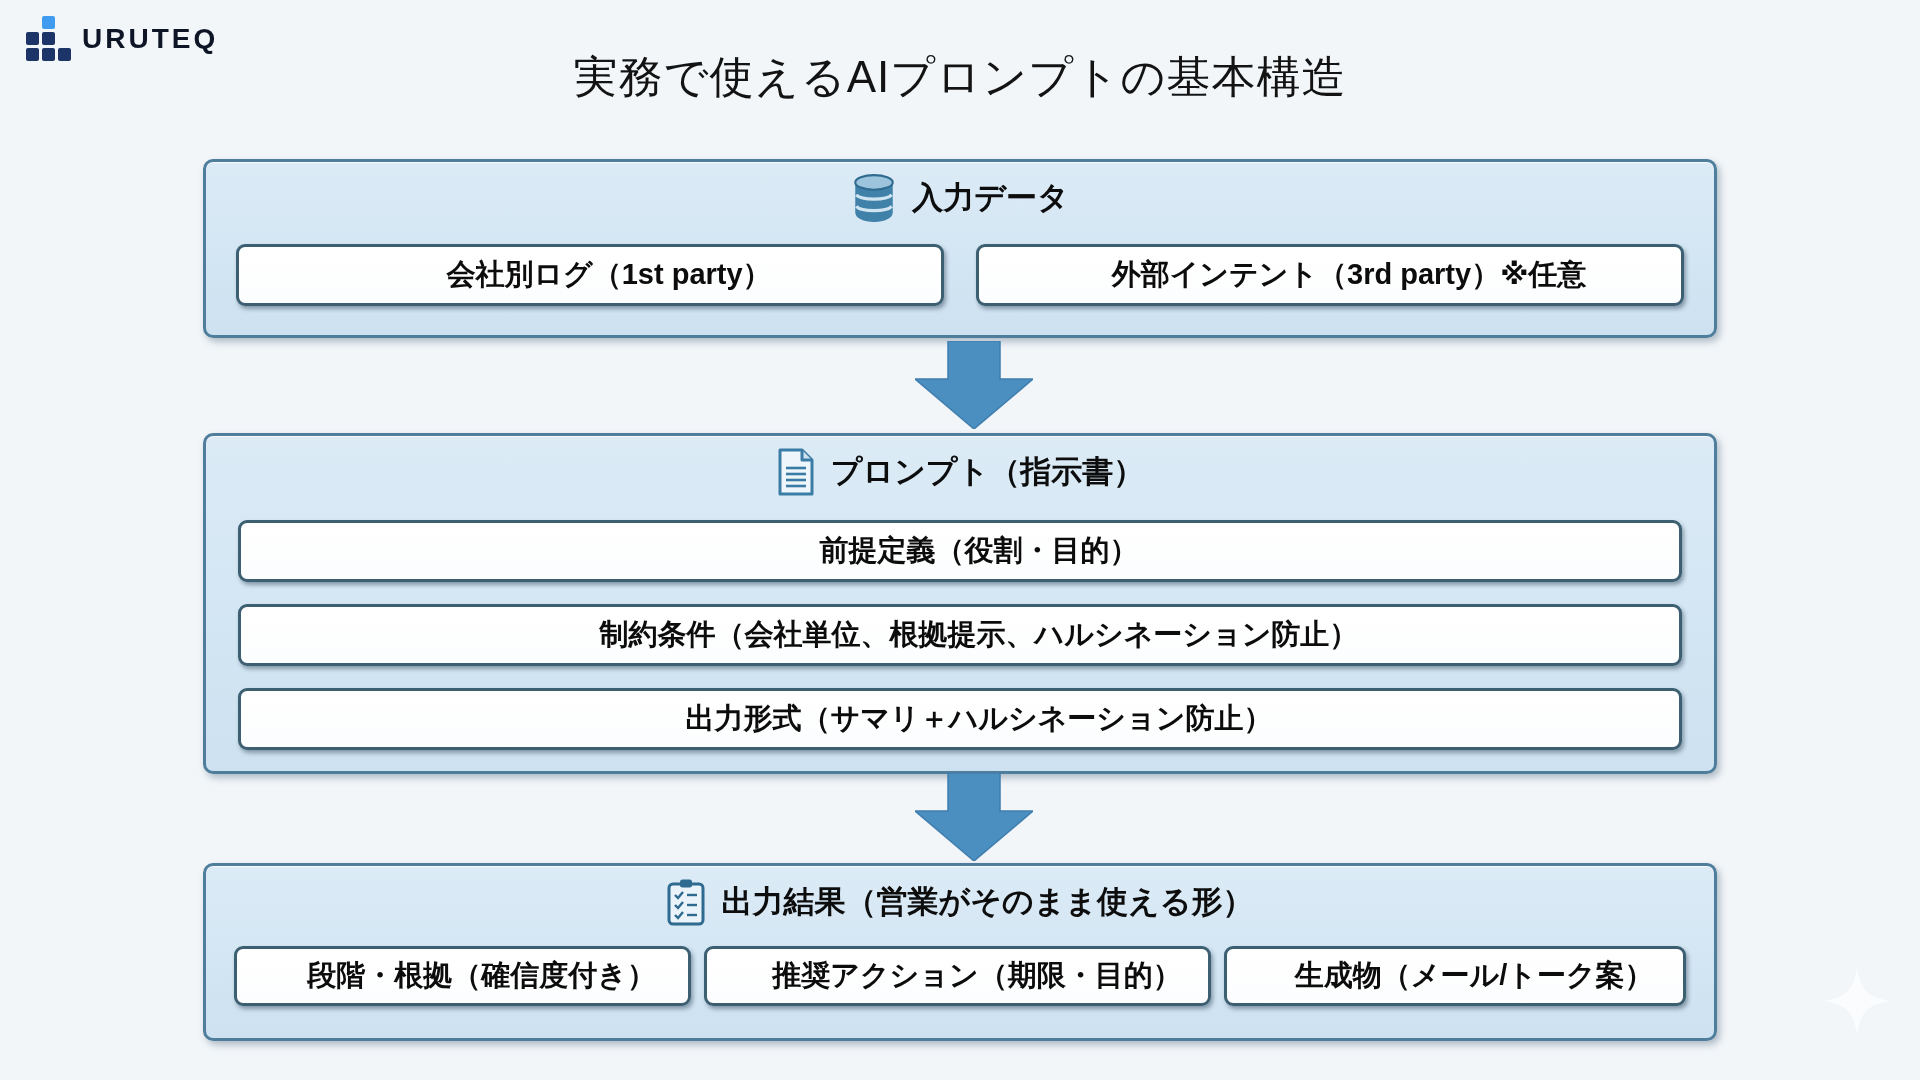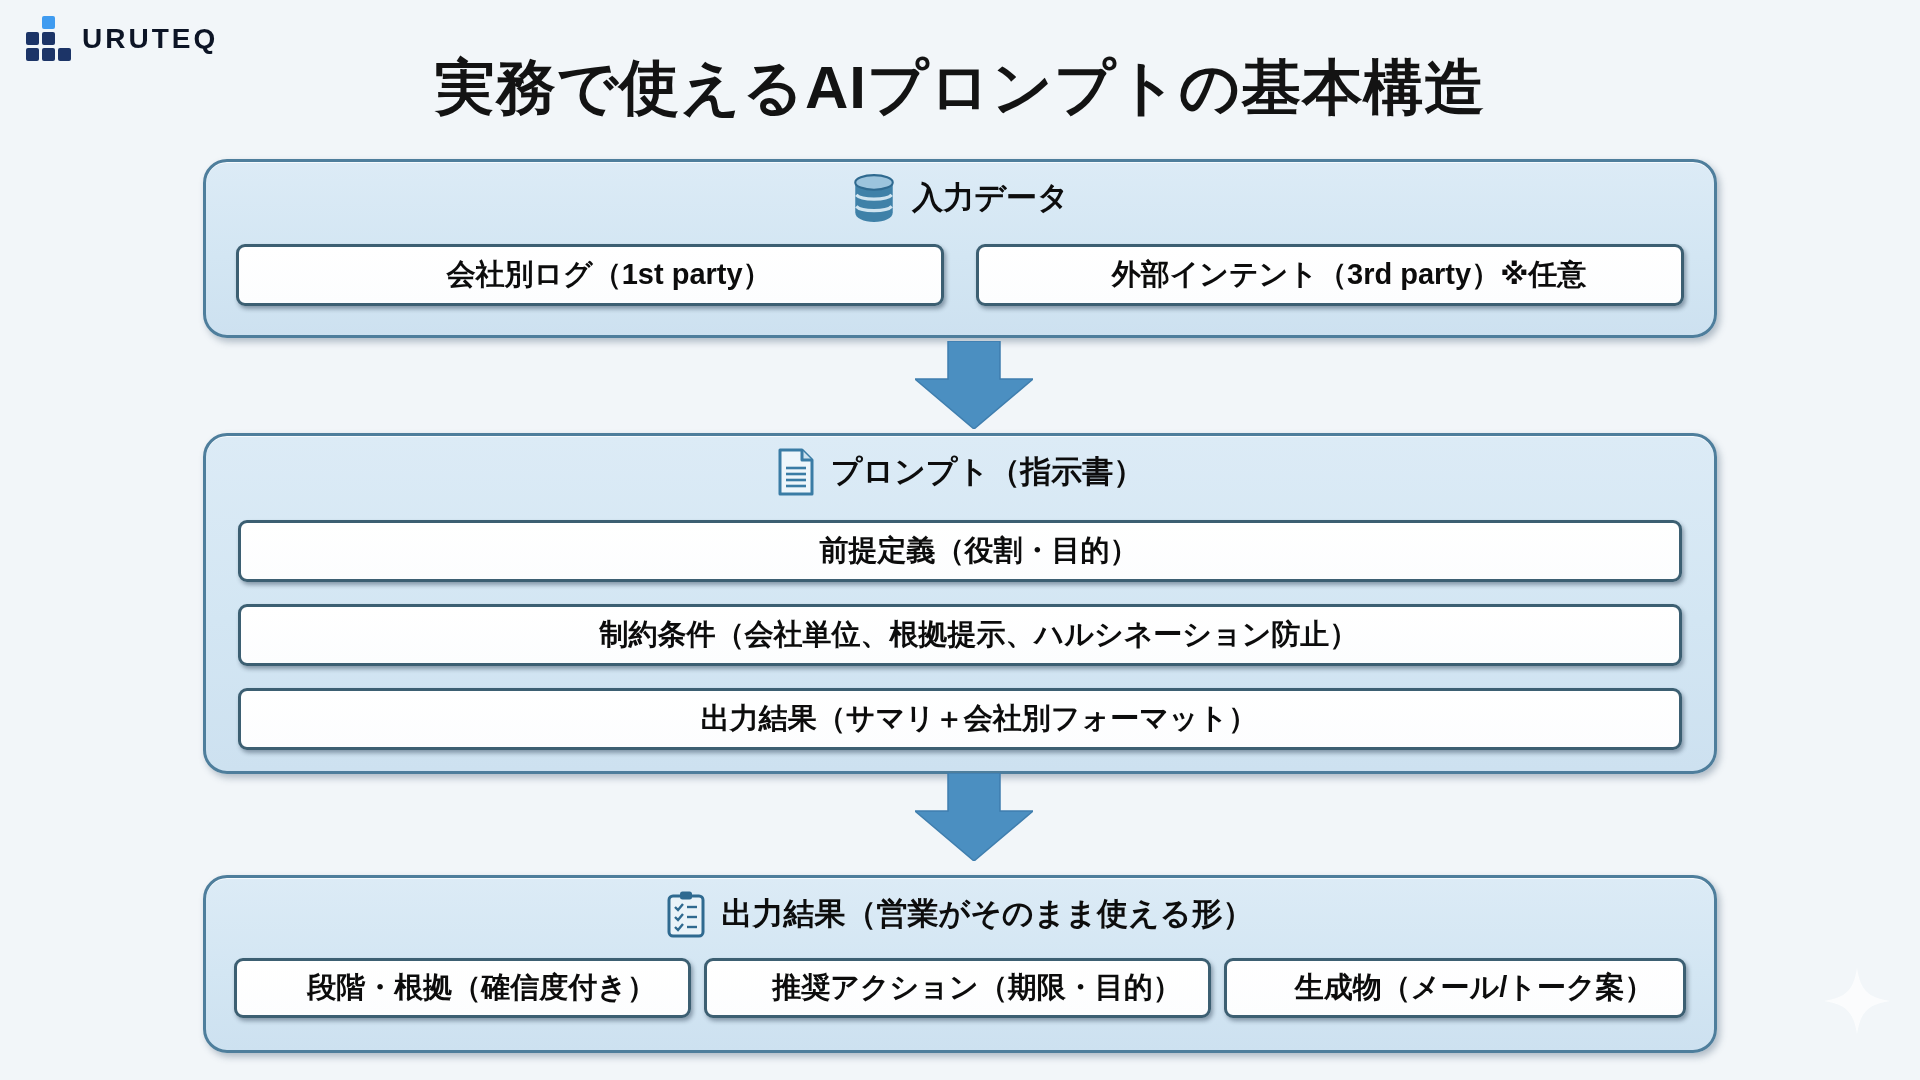--- a/index.html
+++ b/index.html
@@ -12,32 +12,32 @@
   .logo{position:absolute;top:16px;left:26px;display:flex;align-items:center;gap:11px;}
   .logo-grid{display:grid;grid-template-columns:repeat(3,13px);grid-template-rows:repeat(3,13px);gap:3px;}
   .lg-cell{border-radius:2px;}
   .lg-dark{background:#1c3467;}
   .lg-light{background:#3f9bf0;}
   .lg-empty{background:transparent;}
   .logo-text{font-size:28px;font-weight:700;letter-spacing:3px;color:#0d1526;}
   
   .page-title{
     position:absolute;top:48px;left:0;width:1920px;text-align:center;
-    font-size:60px;font-weight:700;color:#131313;letter-spacing:1px;
+    font-size:44px;font-weight:400;color:#131313;letter-spacing:1px;
   }
   
   .section{
     position:absolute;left:203px;width:1514px;box-sizing:border-box;
     background:linear-gradient(180deg,#dcebf6 0%,#d3e6f3 55%,#cde1f0 100%);
-    border:3px solid #4e7e9c;border-radius:24px;
+    border:3px solid #4e7e9c;border-radius:10px;
     box-shadow:3px 4px 7px rgba(55,80,105,0.35), inset 0 1px 0 rgba(255,255,255,0.75);
   }
   #section-input{top:159px;height:179px;}
   #section-prompt{top:433px;height:341px;}
-  #section-output{top:863px;height:178px;margin-top:12px;}
+  #section-output{top:863px;height:178px;}
   .section-header{
     display:flex;justify-content:center;align-items:center;gap:15px;
     margin-top:12px;height:48px;
     font-size:31px;font-weight:800;color:#0d0d0d;
   }
   .section-header .hicon{flex:0 0 auto;display:flex;align-items:center;}
   
   .item{
     background:linear-gradient(180deg,#ffffff 0%,#fcfdfe 100%);
     border:3px solid #3c5f72;border-radius:9px;box-sizing:border-box;
@@ -110,21 +110,21 @@
         <line x1="10" y1="26" x2="30" y2="26" stroke="#3a7ca5" stroke-width="2.6"></line>
         <line x1="10" y1="32" x2="30" y2="32" stroke="#3a7ca5" stroke-width="2.6"></line>
         <line x1="10" y1="38" x2="30" y2="38" stroke="#3a7ca5" stroke-width="2.6"></line>
       </svg>
     </span>
     <span>プロンプト（指示書）</span>
   </div>
   <div class="content-col">
     <div class="item">前提定義（役割・目的）</div>
     <div class="item">制約条件（会社単位、根拠提示、ハルシネーション防止）</div>
-    <div class="item">出力結果（サマリ＋会社別フォーマット）</div>
+    <div class="item">出力形式（サマリ＋ハルシネーション防止）</div>
   </div>
 </div>
 
 <svg class="flow-arrow" id="arrow-2" viewBox="0 0 118 88">
   <polygon points="33,0 85,0 85,38 118,38 59,88 0,38 33,38" fill="#4b8fc1" stroke="#3f7eae" stroke-width="1.5"></polygon>
 </svg>
 
 <div class="section" id="section-output">
   <div class="section-header">
     <span class="hicon">

